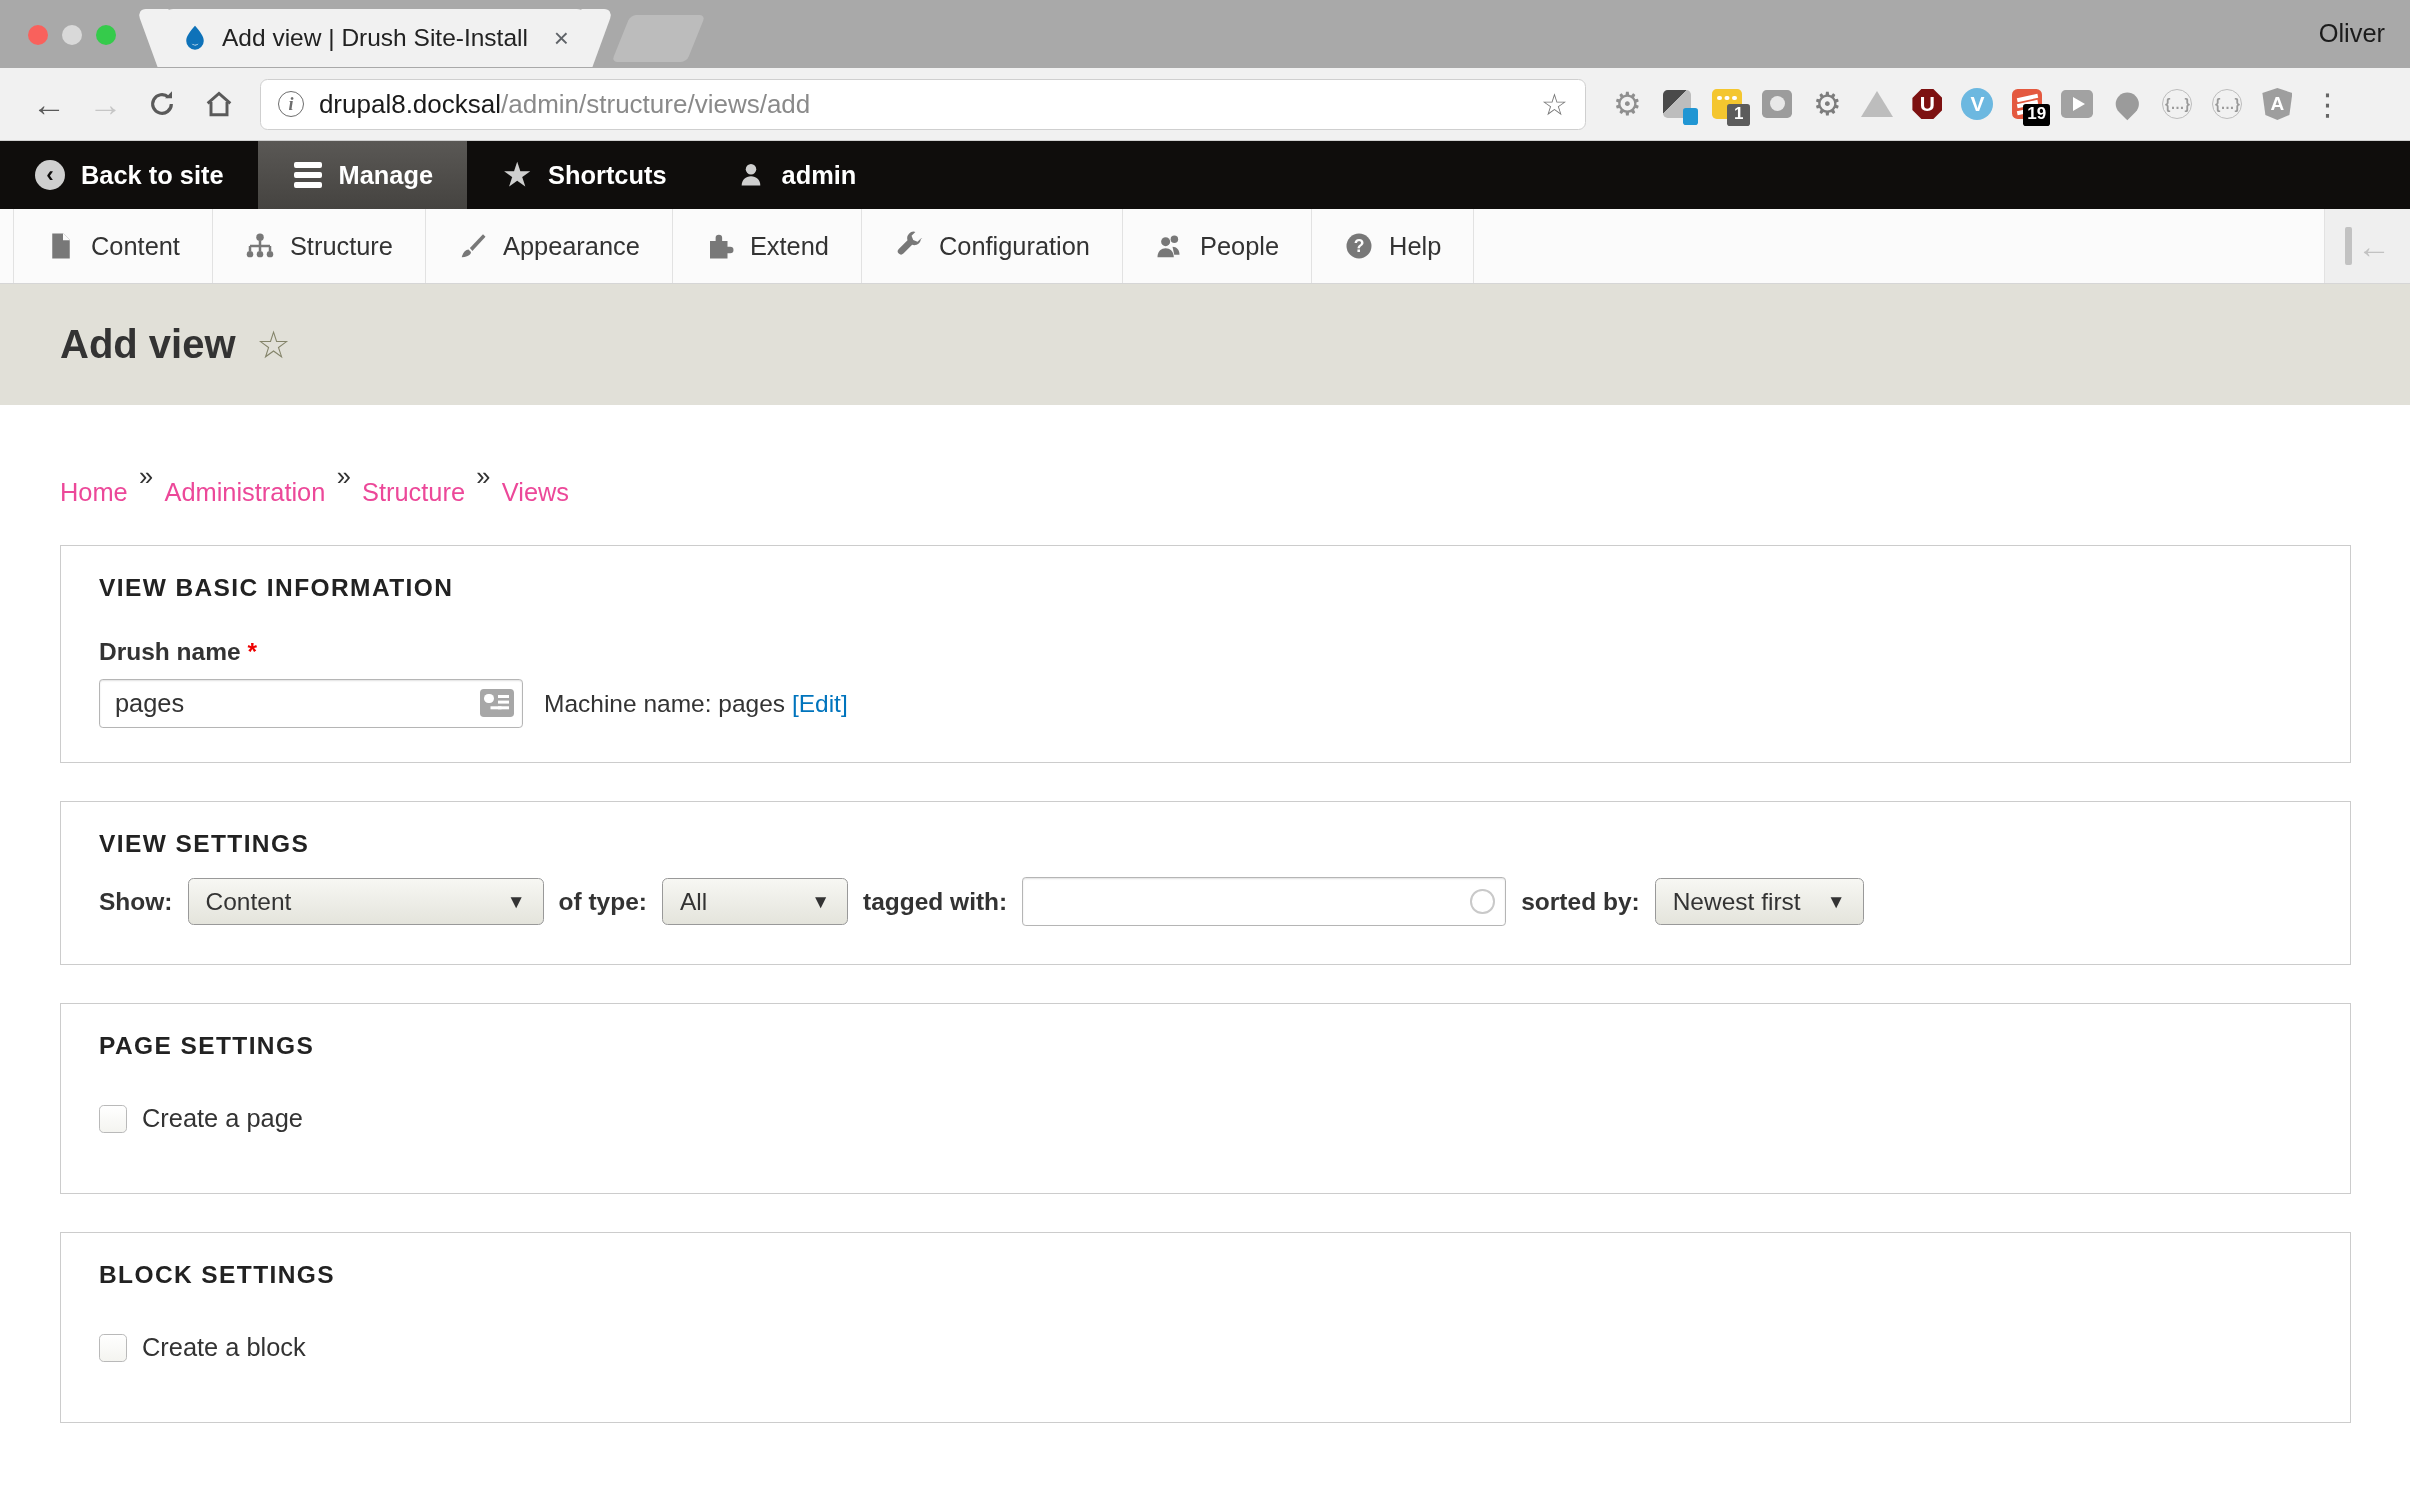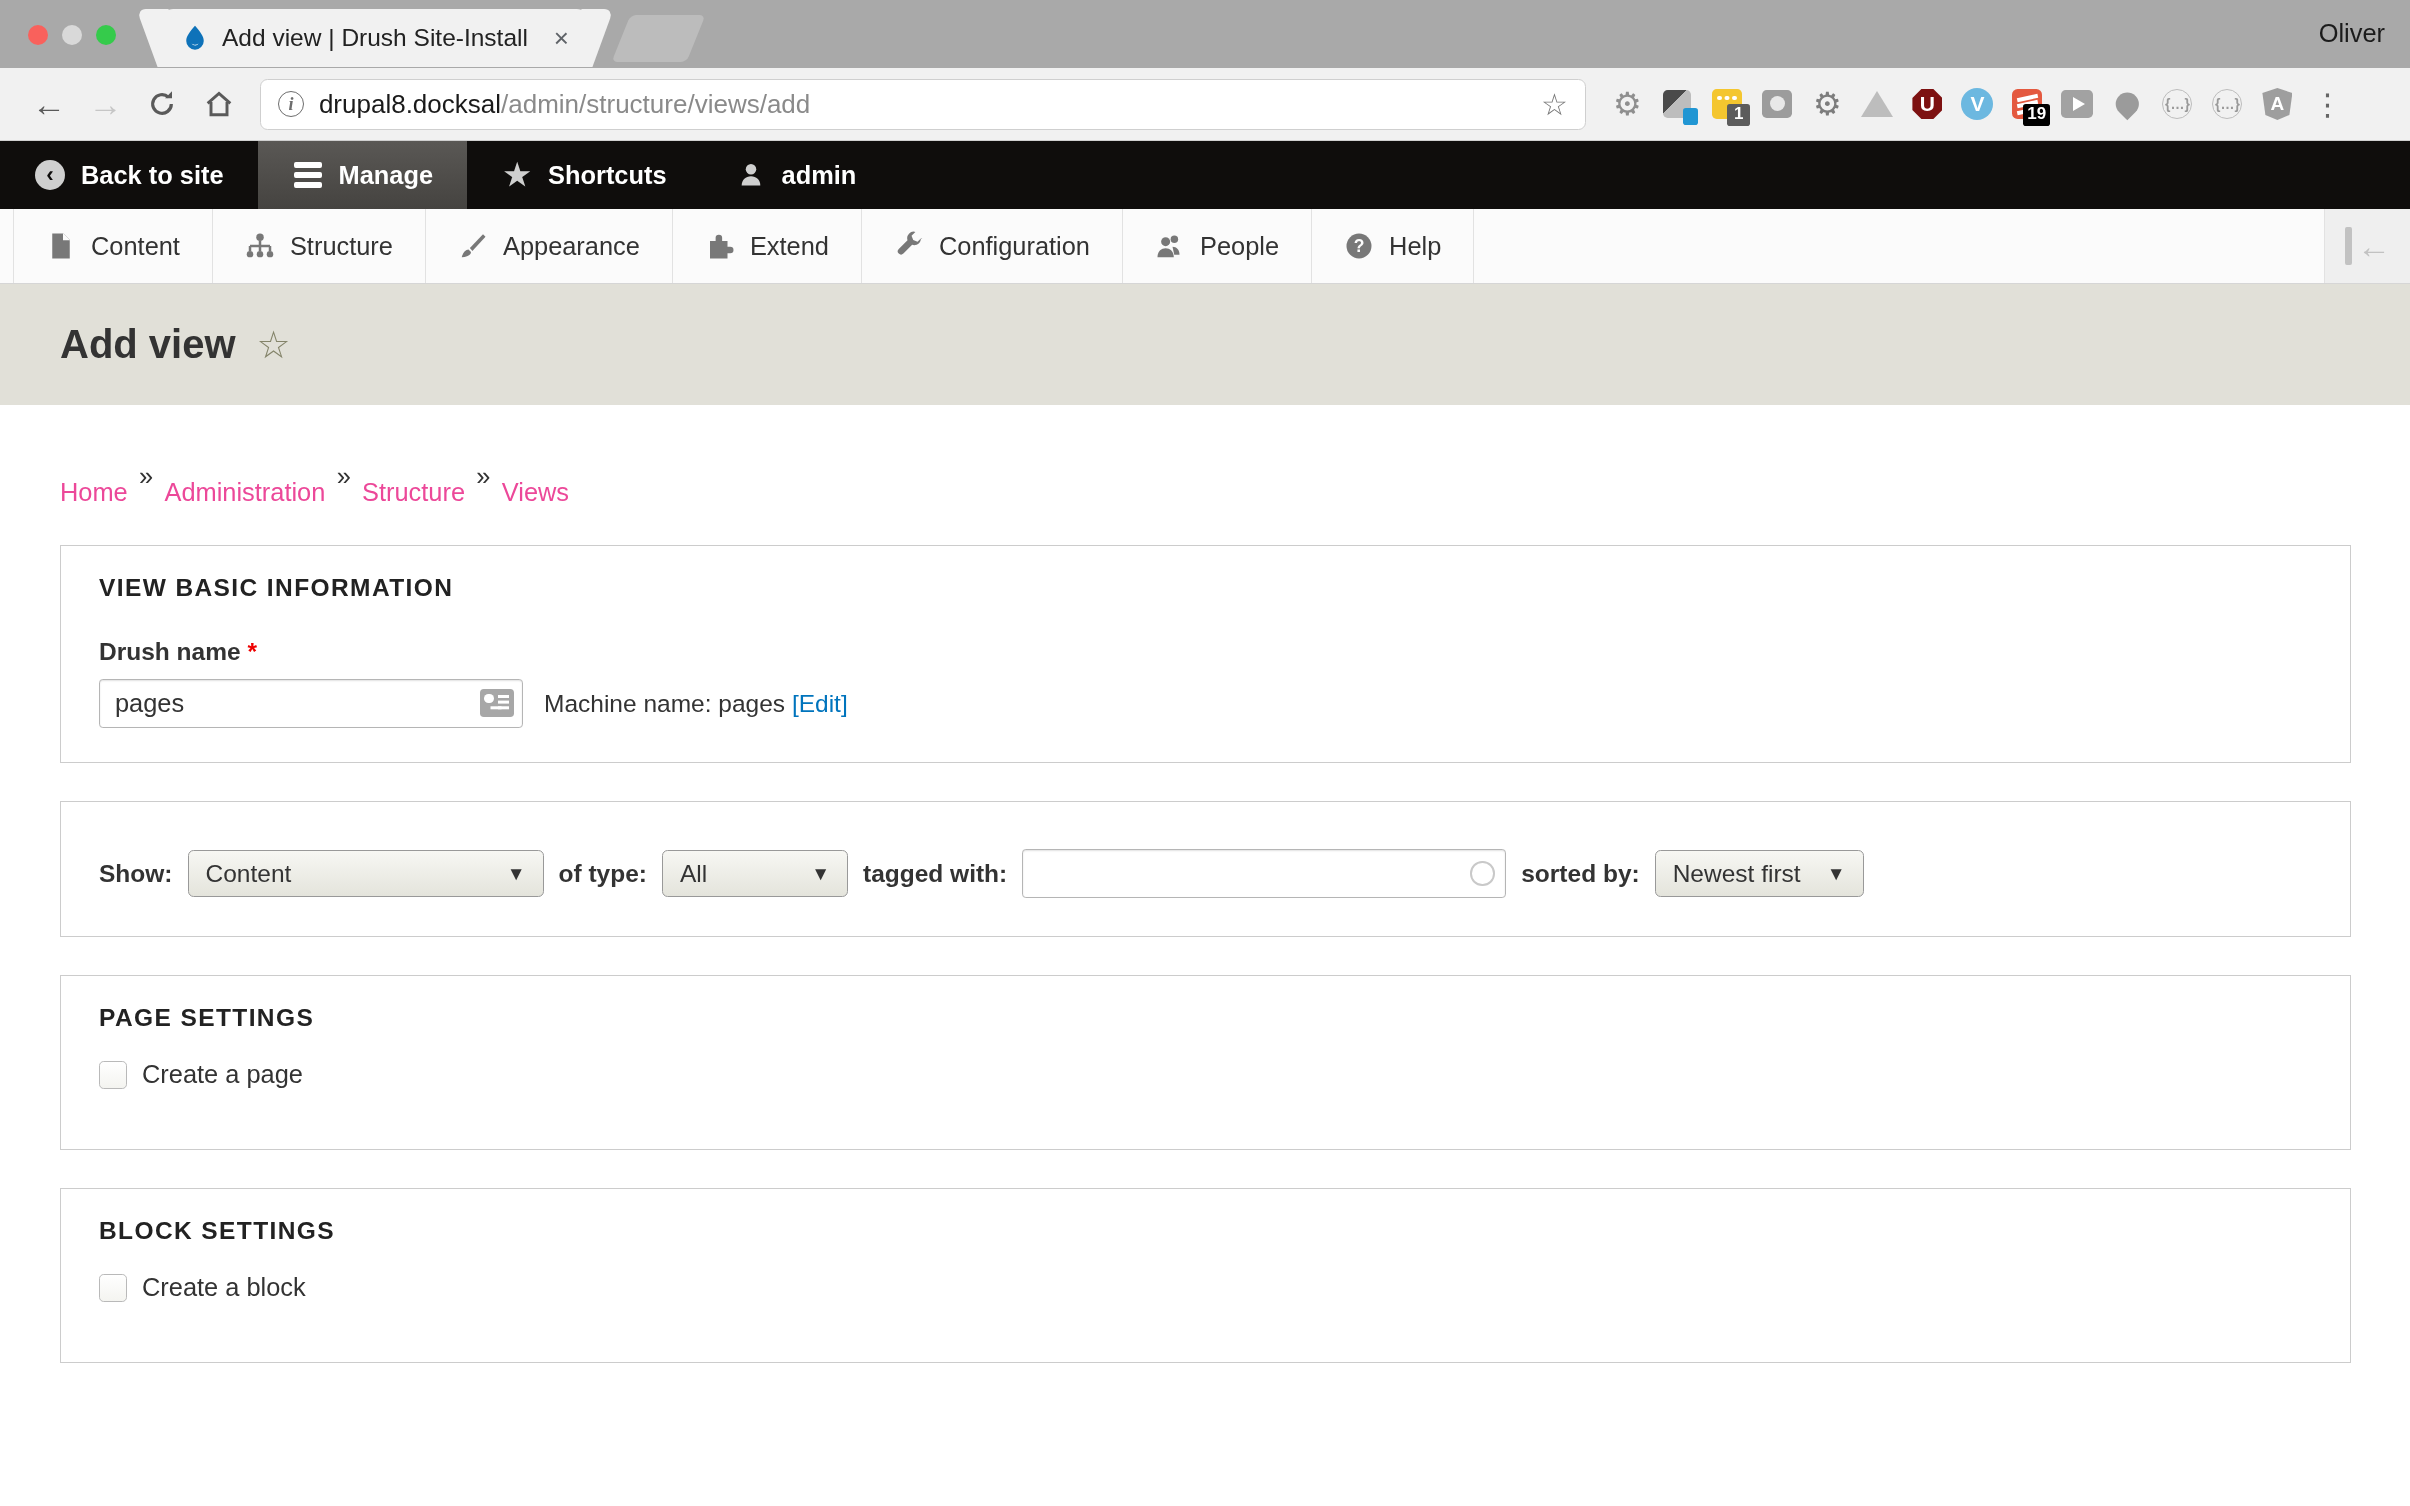--- a/index.html
+++ b/index.html
@@ -128,21 +128,21 @@
                           background:#fff; box-shadow:0 5.6px 0 #fff, -7.5px 11.3px 0 #fff, 0 11.3px 0 #fff; }
   .machine-name { font-size:24.5px; color:#333; }
   .edit-link { color:#0074bd; text-decoration:none; }
 
   .check-row { display:flex; align-items:center; gap:15px; margin-top:41px; }
   .checkbox { width:28px; height:28px; border:1.9px solid #b9b9b9; border-radius:4.7px;
               background:linear-gradient(#fff,#f4f4f0); flex:none; }
   .check-label { font-size:25.4px; }
   .panel.basic { padding-bottom:34px; }
   .panel.page-set, .panel.block-set { padding-bottom:60px; }
-  .panel.page-set .check-row, .panel.block-set .check-row { margin-top:28px; }
+  .panel.page-set .check-row, .panel.block-set .check-row { margin-top:44px; }
 
   .settings-row { display:flex; align-items:center; gap:15px; margin-top:19px; flex-wrap:nowrap; }
   .inline-label { font-size:24.5px; font-weight:bold; white-space:nowrap; }
   .select { height:47px; border:1.9px solid #999; border-radius:5.6px;
             background:linear-gradient(#f7f7f3,#e4e4dc); display:flex; align-items:center;
             padding:0 17px; font-size:24.5px; color:#333; }
   .select .arrow { margin-left:auto; font-size:19px; color:#333; padding-left:15px; }
   .select.show-sel { width:356px; }
   .select.type-sel { width:186px; }
   .select.sort-sel { width:209px; }
@@ -376,20 +376,21 @@
         <span class="autofill-icon"></span>
       </span>
       <span class="machine-name">
         <span>Machine name: pages</span>
         <a class="edit-link">[Edit]</a>
       </span>
     </div>
   </div>
 
   <div class="panel">
+    <div class="panel-heading">VIEW SETTINGS</div>
     <div class="settings-row">
       <span class="inline-label">Show:</span>
       <span class="select show-sel">
         <span>Content</span>
         <span class="arrow">▼</span>
       </span>
       <span class="inline-label">of type:</span>
       <span class="select type-sel">
         <span>All</span>
         <span class="arrow">▼</span>

